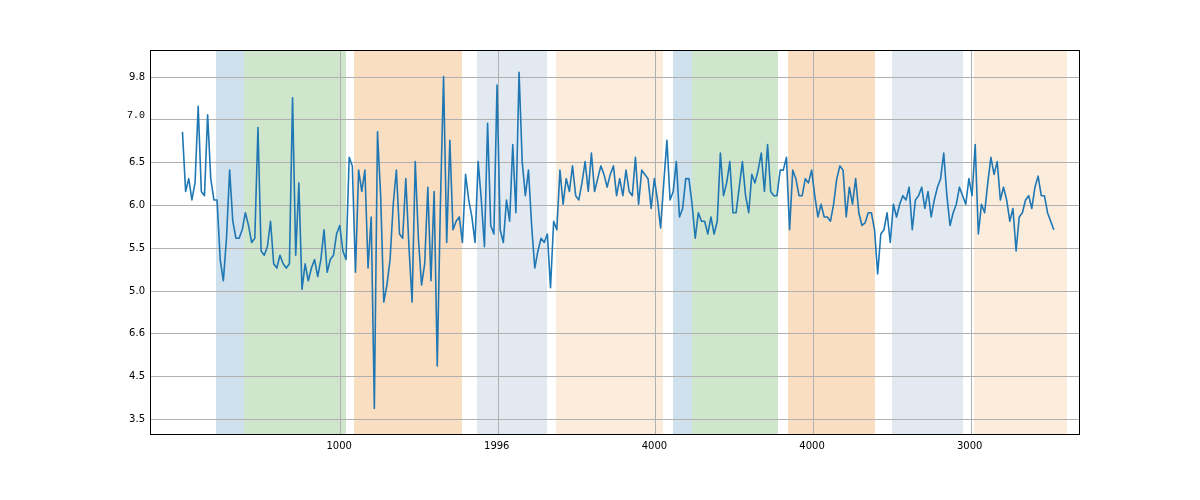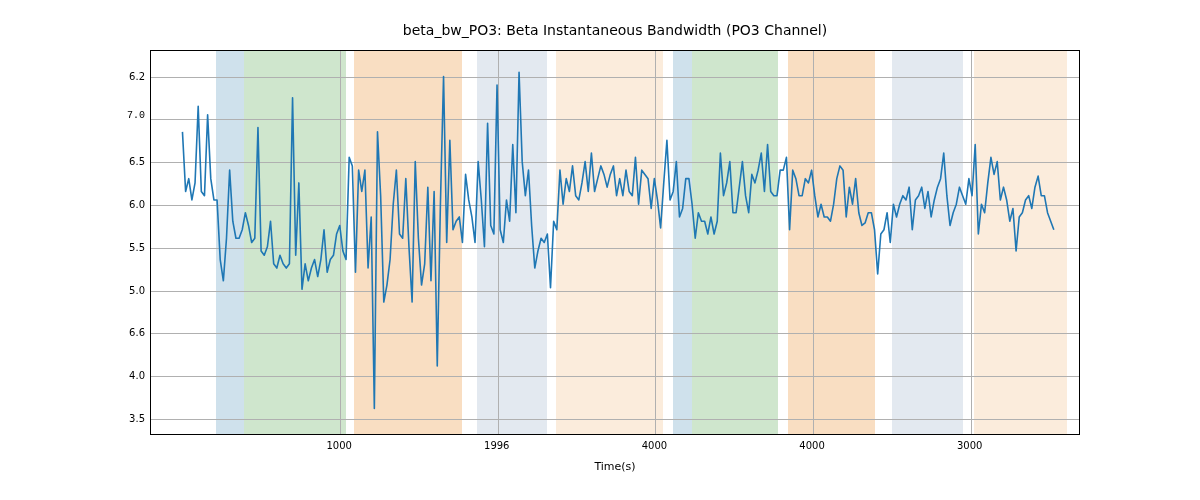--- a/index.html
+++ b/index.html
@@ -102,21 +102,20 @@
     stroke: #1f77b4;
     stroke-width: 1.6;
     stroke-linejoin: round;
   }
 </style>
 </head>
 <body>
 
 <div class="figure">
 
-  <div class="title">beta_bw_PO3: Beta Instantaneous Bandwidth (PO3 Channel)</div>
 
   <div class="ylabel">Hz</div>
 
   <div class="axes">
     <div id="bands-layer">
         <div class="band" style="left: 64.6271px; width: 28.3729px; background: rgb(207, 225, 236);"></div>
         <div class="band" style="left: 93px; width: 102.458px; background: rgb(207, 230, 205);"></div>
         <div class="band" style="left: 203.339px; width: 107.186px; background: rgb(249, 222, 194);"></div>
         <div class="band" style="left: 326.288px; width: 69.3559px; background: rgb(227, 233, 240);"></div>
         <div class="band" style="left: 405.102px; width: 107.186px; background: rgb(251, 236, 220);"></div>
@@ -142,32 +141,31 @@
         <div class="gridline-v" style="left: 662.034px;"></div>
         <div class="gridline-v" style="left: 819.661px;"></div>
       </div>
     <svg class="series" id="series-svg" preserveAspectRatio="none" viewBox="0 0 930 385">
         <path d="M31.53 81.28 L34.68 141.17 L37.83 128.33 L40.98 149.72 L44.14 132.61 L47.29 55.61 L50.44 141.17 L53.59 145.44 L56.75 64.17 L59.90 128.33 L63.05 149.72 L66.20 149.72 L69.36 209.61 L72.51 231.00 L75.66 188.22 L78.81 119.78 L81.97 171.11 L85.12 188.22 L88.27 188.22 L91.42 179.67 L94.58 162.56 L97.73 175.39 L100.88 192.50 L104.03 188.22 L107.19 77.00 L110.34 201.06 L113.49 205.33 L116.64 196.78 L119.80 171.11 L122.95 213.89 L126.10 218.17 L129.25 205.33 L132.41 213.89 L135.56 218.17 L138.71 213.89 L141.86 47.06 L145.02 205.33 L148.17 132.61 L151.32 239.56 L154.47 213.89 L157.63 231.00 L160.78 218.17 L163.93 209.61 L167.08 226.72 L170.24 209.61 L173.39 179.67 L176.54 222.44 L179.69 209.61 L182.85 205.33 L186.00 183.94 L189.15 175.39 L192.31 201.06 L195.46 209.61 L198.61 106.94 L201.76 115.50 L204.92 222.44 L208.07 119.78 L211.22 141.17 L214.37 119.78 L217.53 218.17 L220.68 166.83 L223.83 359.33 L226.98 81.28 L230.14 145.44 L233.29 252.39 L236.44 235.28 L239.59 209.61 L242.75 154.00 L245.90 119.78 L249.05 183.94 L252.20 188.22 L255.36 128.33 L258.51 196.78 L261.66 252.39 L264.81 111.22 L267.97 188.22 L271.12 235.28 L274.27 213.89 L277.42 136.89 L280.58 231.00 L283.73 141.17 L286.88 316.56 L290.03 154.00 L293.19 25.67 L296.34 192.50 L299.49 89.83 L302.64 179.67 L305.80 171.11 L308.95 166.83 L312.10 192.50 L315.25 124.06 L318.41 149.72 L321.56 166.83 L324.71 192.50 L327.86 111.22 L331.02 149.72 L334.17 196.78 L337.32 72.72 L340.47 175.39 L343.63 183.94 L346.78 34.22 L349.93 179.67 L353.08 192.50 L356.24 149.72 L359.39 171.11 L362.54 94.11 L365.69 162.56 L368.85 21.39 L372.00 111.22 L375.15 145.44 L378.31 119.78 L381.46 175.39 L384.61 218.17 L387.76 201.06 L390.92 188.22 L394.07 192.50 L397.22 183.94 L400.37 237.84 L403.53 171.11 L406.68 179.67 L409.83 119.78 L412.98 154.00 L416.14 128.33 L419.29 141.17 L422.44 115.50 L425.59 145.44 L428.75 149.72 L431.90 132.61 L435.05 111.22 L438.20 141.17 L441.36 102.67 L444.51 141.17 L447.66 128.33 L450.81 115.50 L453.97 124.06 L457.12 136.89 L460.27 124.06 L463.42 115.50 L466.58 145.44 L469.73 128.33 L472.88 145.44 L476.03 119.78 L479.19 141.17 L482.34 145.44 L485.49 106.94 L488.64 154.00 L491.80 119.78 L494.95 124.06 L498.10 128.33 L501.25 158.28 L504.41 128.33 L507.56 149.72 L510.71 177.96 L513.86 132.61 L517.02 89.83 L520.17 149.72 L523.32 141.17 L526.47 111.22 L529.63 166.83 L532.78 158.28 L535.93 128.33 L539.08 128.33 L542.24 154.00 L545.39 188.22 L548.54 162.56 L551.69 171.11 L554.85 171.11 L558.00 183.94 L561.15 166.83 L564.31 183.94 L567.46 171.11 L570.61 102.67 L573.76 145.44 L576.92 132.61 L580.07 111.22 L583.22 162.56 L586.37 162.56 L589.53 136.89 L592.68 111.22 L595.83 145.44 L598.98 162.56 L602.14 124.06 L605.29 132.61 L608.44 119.78 L611.59 102.67 L614.75 141.17 L617.90 94.11 L621.05 141.17 L624.20 145.44 L627.36 145.44 L630.51 119.78 L633.66 119.78 L636.81 106.94 L639.97 179.67 L643.12 119.78 L646.27 128.33 L649.42 145.44 L652.58 145.44 L655.73 128.33 L658.88 132.61 L662.03 119.78 L665.19 145.44 L668.34 166.83 L671.49 154.00 L674.64 166.83 L677.80 166.83 L680.95 171.11 L684.10 154.00 L687.25 128.33 L690.41 115.50 L693.56 119.78 L696.71 166.83 L699.86 136.89 L703.02 154.00 L706.17 128.33 L709.32 162.56 L712.47 175.39 L715.63 172.82 L718.78 162.56 L721.93 162.56 L725.08 179.67 L728.24 224.16 L731.39 183.94 L734.54 179.67 L737.69 162.56 L740.85 192.50 L744.00 154.00 L747.15 166.83 L750.31 154.00 L753.46 145.44 L756.61 149.72 L759.76 136.89 L762.92 179.67 L766.07 149.72 L769.22 145.44 L772.37 136.89 L775.53 158.28 L778.68 141.17 L781.83 166.83 L784.98 149.72 L788.14 136.89 L791.29 128.33 L794.44 102.67 L797.59 145.44 L800.75 175.39 L803.90 162.56 L807.05 154.00 L810.20 136.89 L813.36 145.44 L816.51 154.00 L819.66 128.33 L822.81 145.44 L825.97 94.11 L829.12 183.94 L832.27 154.00 L835.42 162.56 L838.58 132.61 L841.73 106.94 L844.88 124.06 L848.03 111.22 L851.19 149.72 L854.34 136.89 L857.49 149.72 L860.64 171.11 L863.80 158.28 L866.95 201.06 L870.10 166.83 L873.25 162.56 L876.41 149.72 L879.56 145.44 L882.71 158.28 L885.86 136.89 L889.02 125.77 L892.17 145.44 L895.32 145.44 L898.47 162.56 L901.63 171.11 L904.78 179.67 " style="stroke: rgb(31, 119, 180);"></path>
       </svg>
   </div>
 
   <div id="ytick-layer">
       <div class="ytick" style="top: 417.889px;">3.5</div>
-      <div class="ytick" style="top: 375.111px;">4.0</div>
+      <div class="ytick" style="top: 375.111px;">4.5</div>
       <div class="ytick" style="top: 332.333px;">6.6</div>
       <div class="ytick" style="top: 289.556px;">5.0</div>
       <div class="ytick" style="top: 246.778px;">5.5</div>
       <div class="ytick" style="top: 204px;">6.0</div>
       <div class="ytick" style="top: 161.222px;">6.5</div>
       <div class="ytick" style="top: 115px; font-family: Liberation Mono, monospace;">7.0</div>
-      <div class="ytick" style="top: 75.6667px;">6.2</div>
+      <div class="ytick" style="top: 75.6667px;">9.8</div>
     </div>
   <div id="xtick-layer">
       <div class="xtick" style="left: 339.153px;">1000</div>
       <div class="xtick" style="left: 496.78px;">1996</div>
       <div class="xtick" style="left: 654.407px;">4000</div>
       <div class="xtick" style="left: 812.034px;">4000</div>
       <div class="xtick" style="left: 969.661px;">3000</div>
     </div>
 
-  <div class="xlabel">Time(s)</div>
 
 </div>
 
 </body></html>

